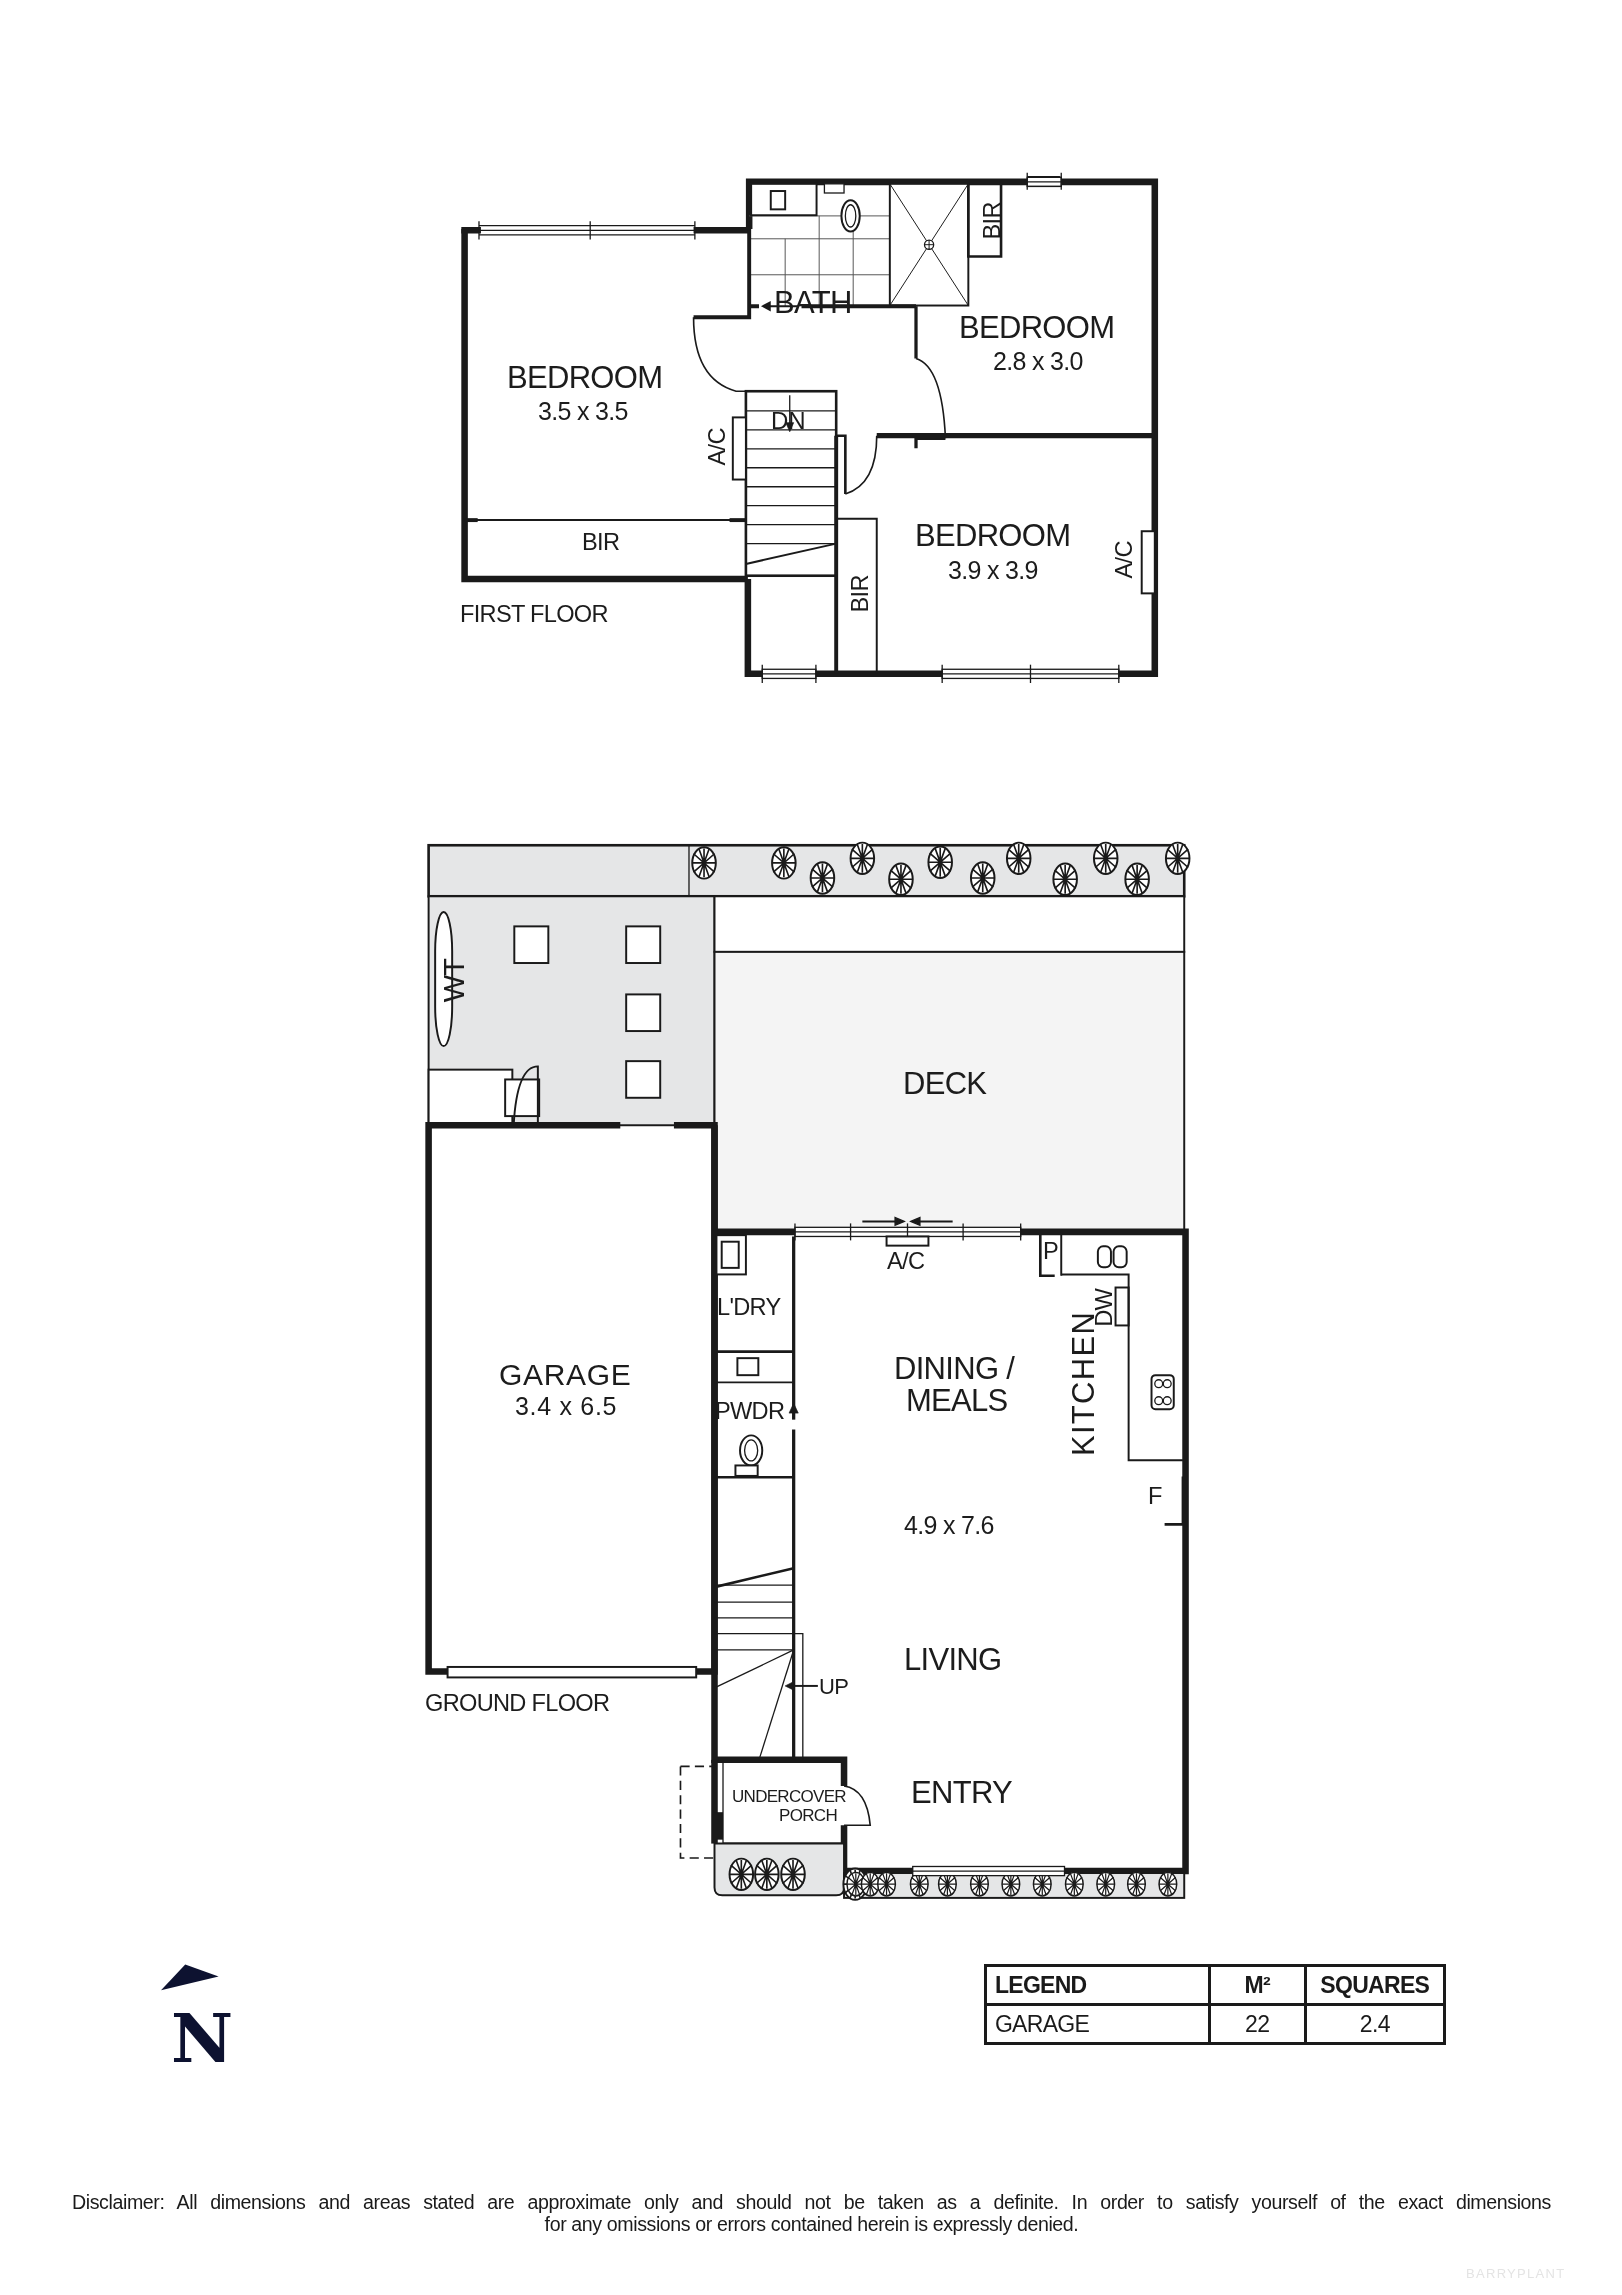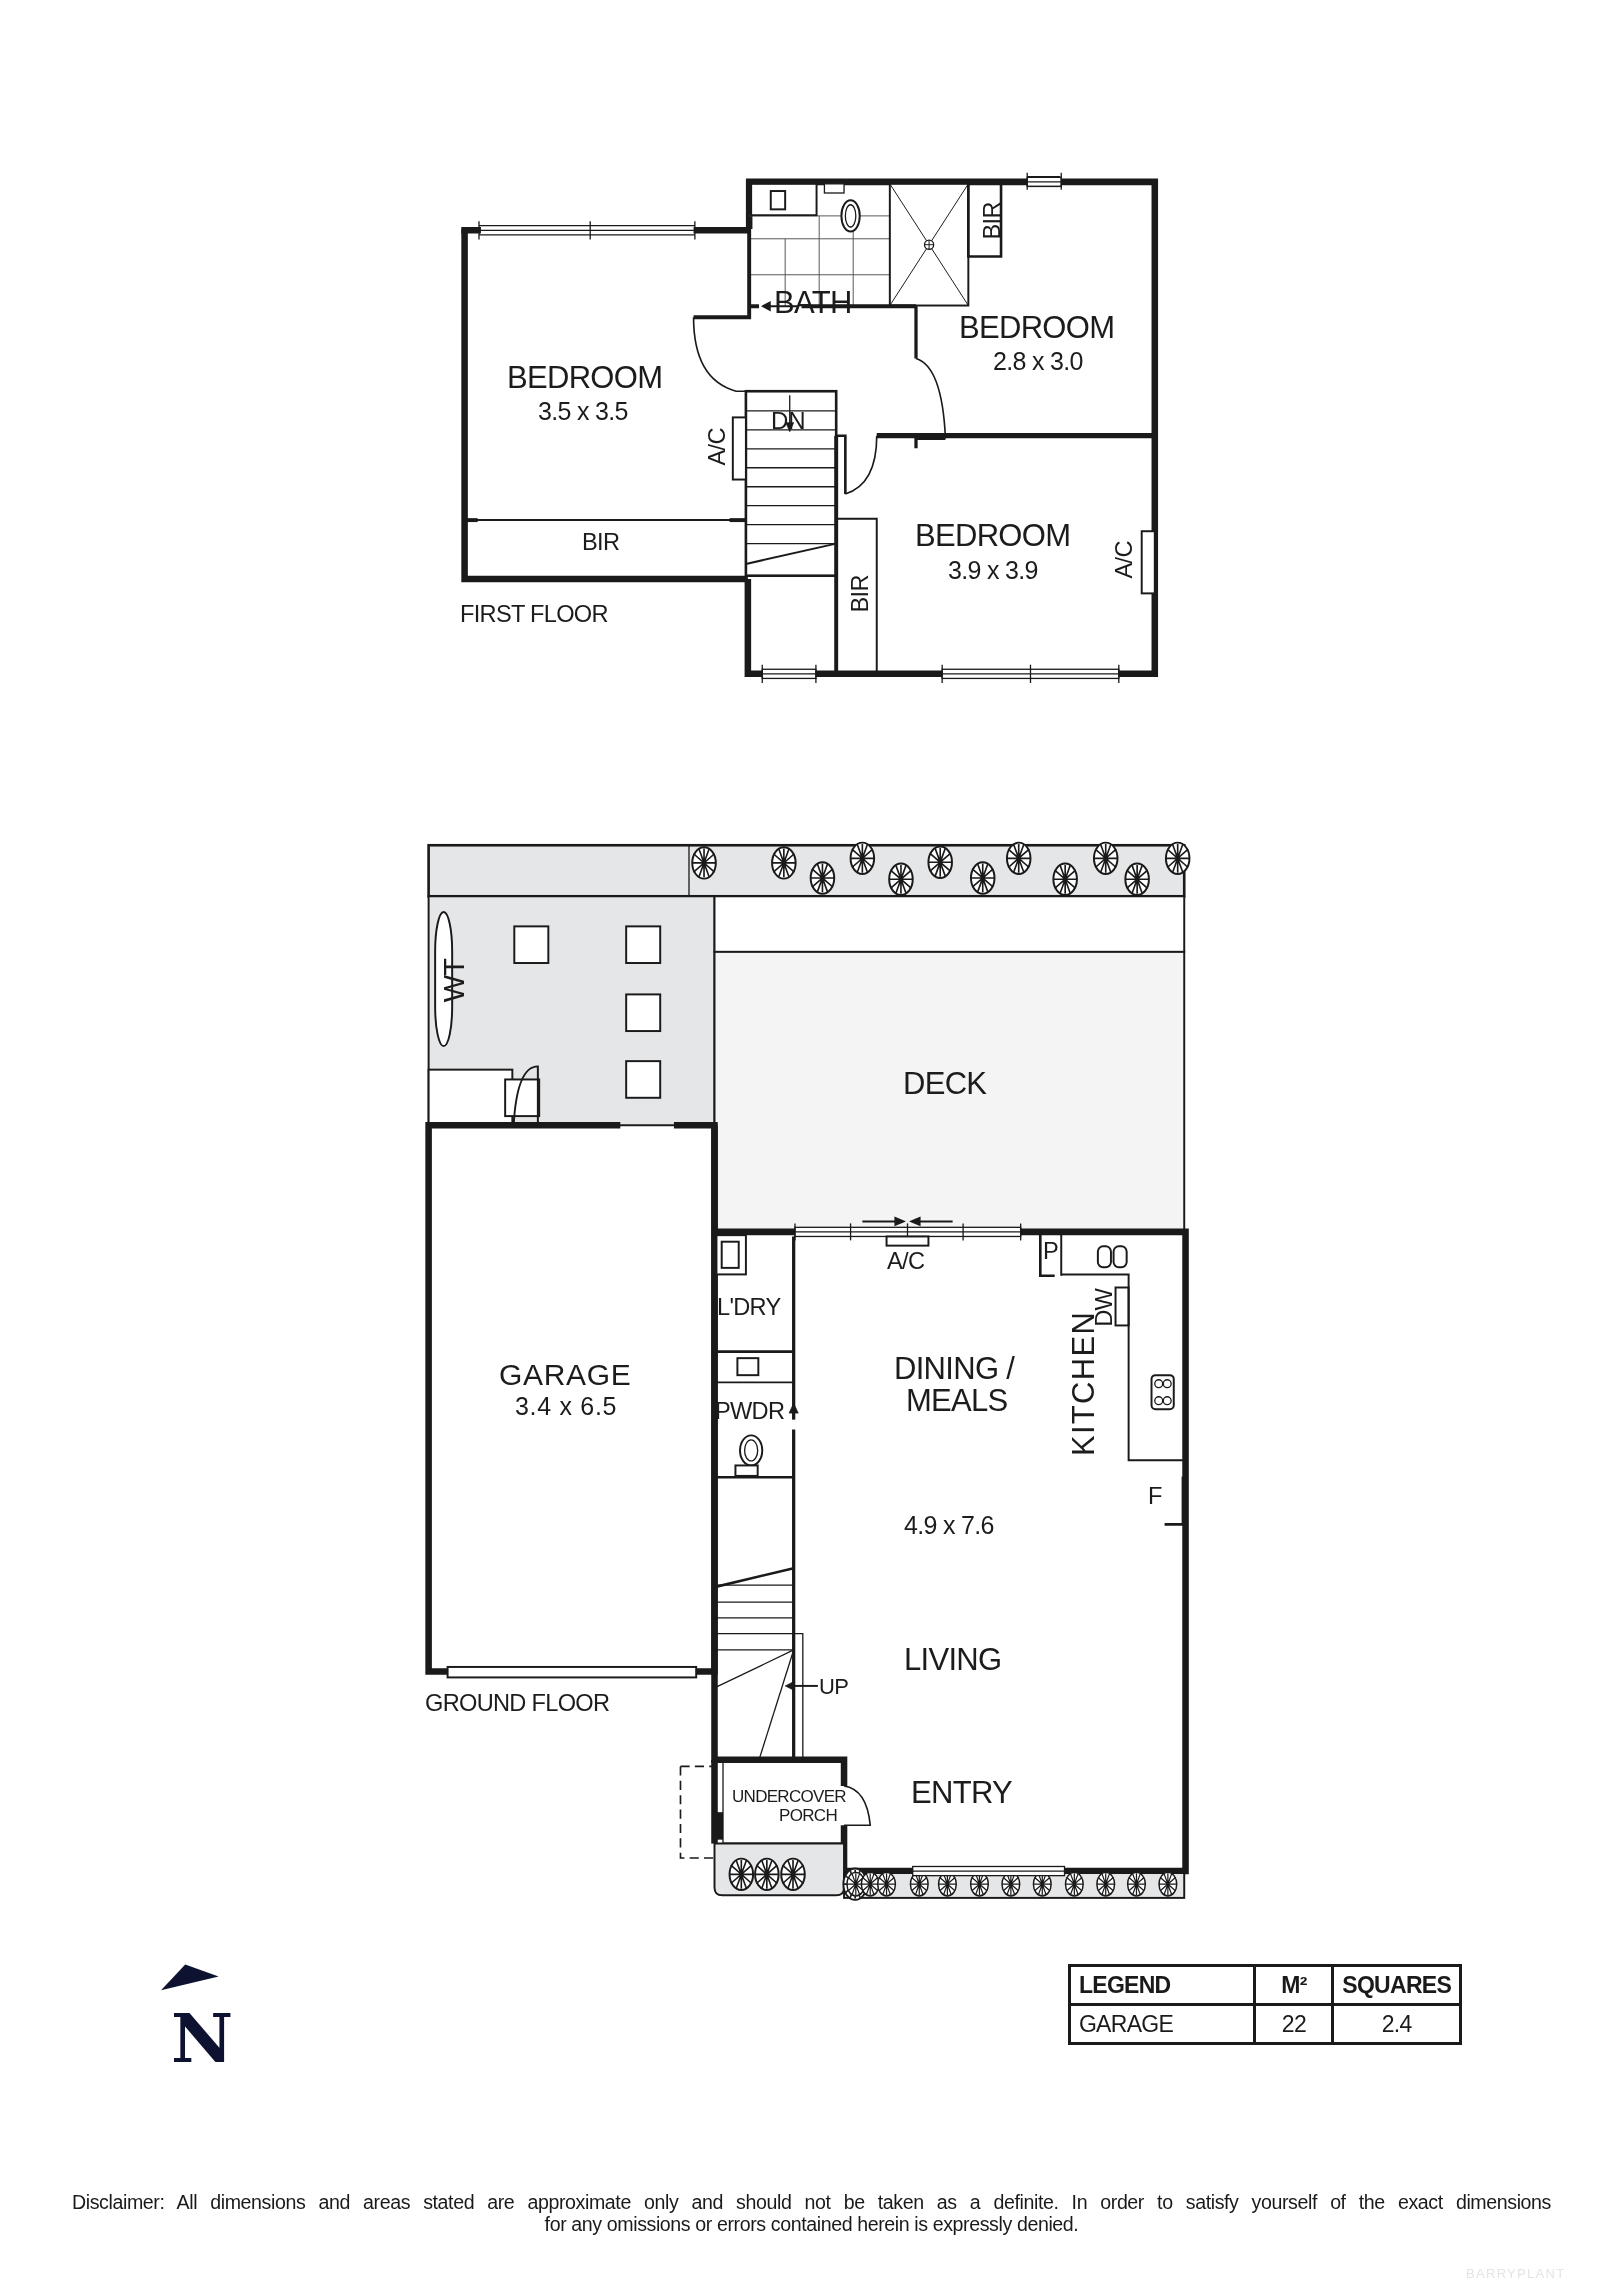--- a/index.html
+++ b/index.html
@@ -6,21 +6,21 @@
   body { width: 1622px; height: 2295px; position: relative; overflow: hidden; font-family: "Liberation Sans", sans-serif; color: #1a1a1a; }
   svg.plan { position: absolute; left: 0; top: 0; }
   .lbl { position: absolute; white-space: nowrap; font-family: "Liberation Sans", sans-serif; color: #1c1c1c; line-height: 1; }
   .room { font-size: 31px; letter-spacing: -0.7px; }
   .dim { font-size: 25px; letter-spacing: -0.7px; }
   .small { font-size: 23.6px; letter-spacing: -0.7px; }
   .tiny { font-size: 17px; letter-spacing: -0.7px; text-align: right; line-height: 1.1; }
   .floorlbl { font-size: 23.6px; letter-spacing: -0.7px; }
   .garage-name { font-size: 30px; letter-spacing: 0.7px; }
   .garage-dim { font-size: 25px; letter-spacing: 0.7px; }
-  .legend-table { position: absolute; left: 1068px; top: 1964px; width: 394px; border-collapse: collapse; border: 3.3px solid #1a1a1a; }
+  .legend-table { position: absolute; left: 984px; top: 1964px; width: 462px; border-collapse: collapse; border: 3.3px solid #1a1a1a; }
   .legend-table td, .legend-table th { border: 3.3px solid #1a1a1a; height: 36px; padding: 0 7.9px; font-size: 23px; letter-spacing: -0.7px; font-family: "Liberation Sans", sans-serif; }
   .legend-table th { font-weight: bold; text-align: left; }
   .legend-table th.c, .legend-table td.c { text-align: center; }
   .disclaimer { position: absolute; left: 72px; top: 2192px; width: 1479px; text-align: center; font-size: 19.6px; letter-spacing: -0.4px; line-height: 21.6px; color: #1a1a1a; }
   .disclaimer .l1, .disclaimer .l2 { text-align: justify; text-align-last: justify; display: block; }
   .watermark { position: absolute; left: 1466px; top: 2266px; font-size: 13px; color: #e4e4e4; letter-spacing: 1.3px; font-family: "Liberation Sans", sans-serif; }
   .north-n { position: absolute; left: 171px; top: 2004px; font-family: "DejaVu Serif", serif; font-weight: bold; font-size: 68px; color: #0d1230; line-height: 1; }
 </style>
 </head>
 <body>

